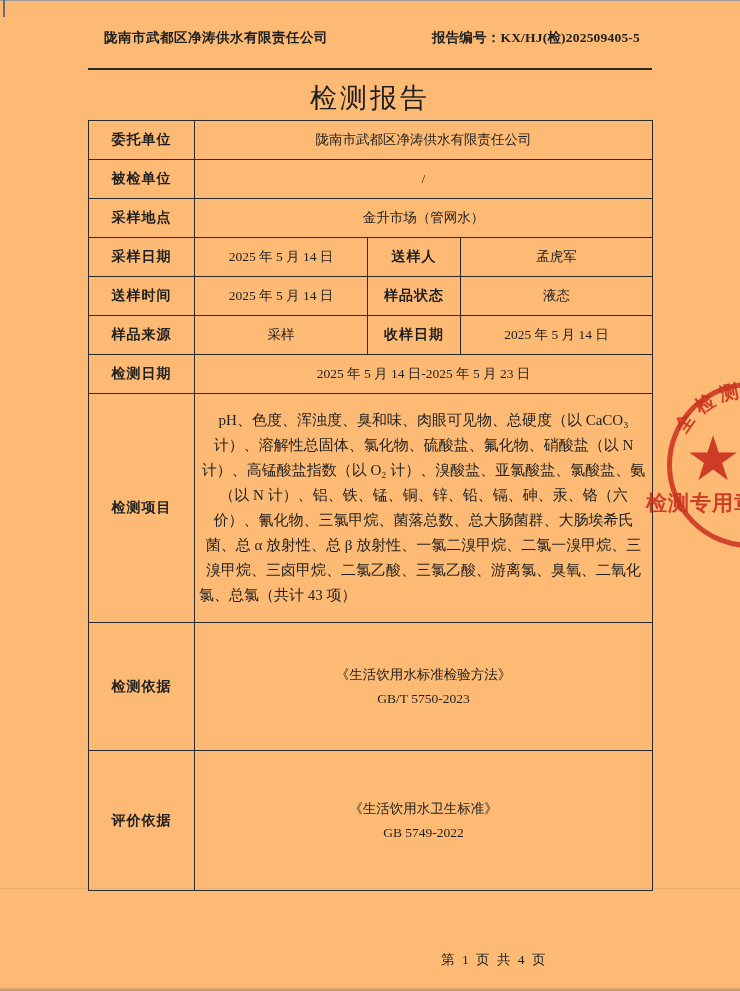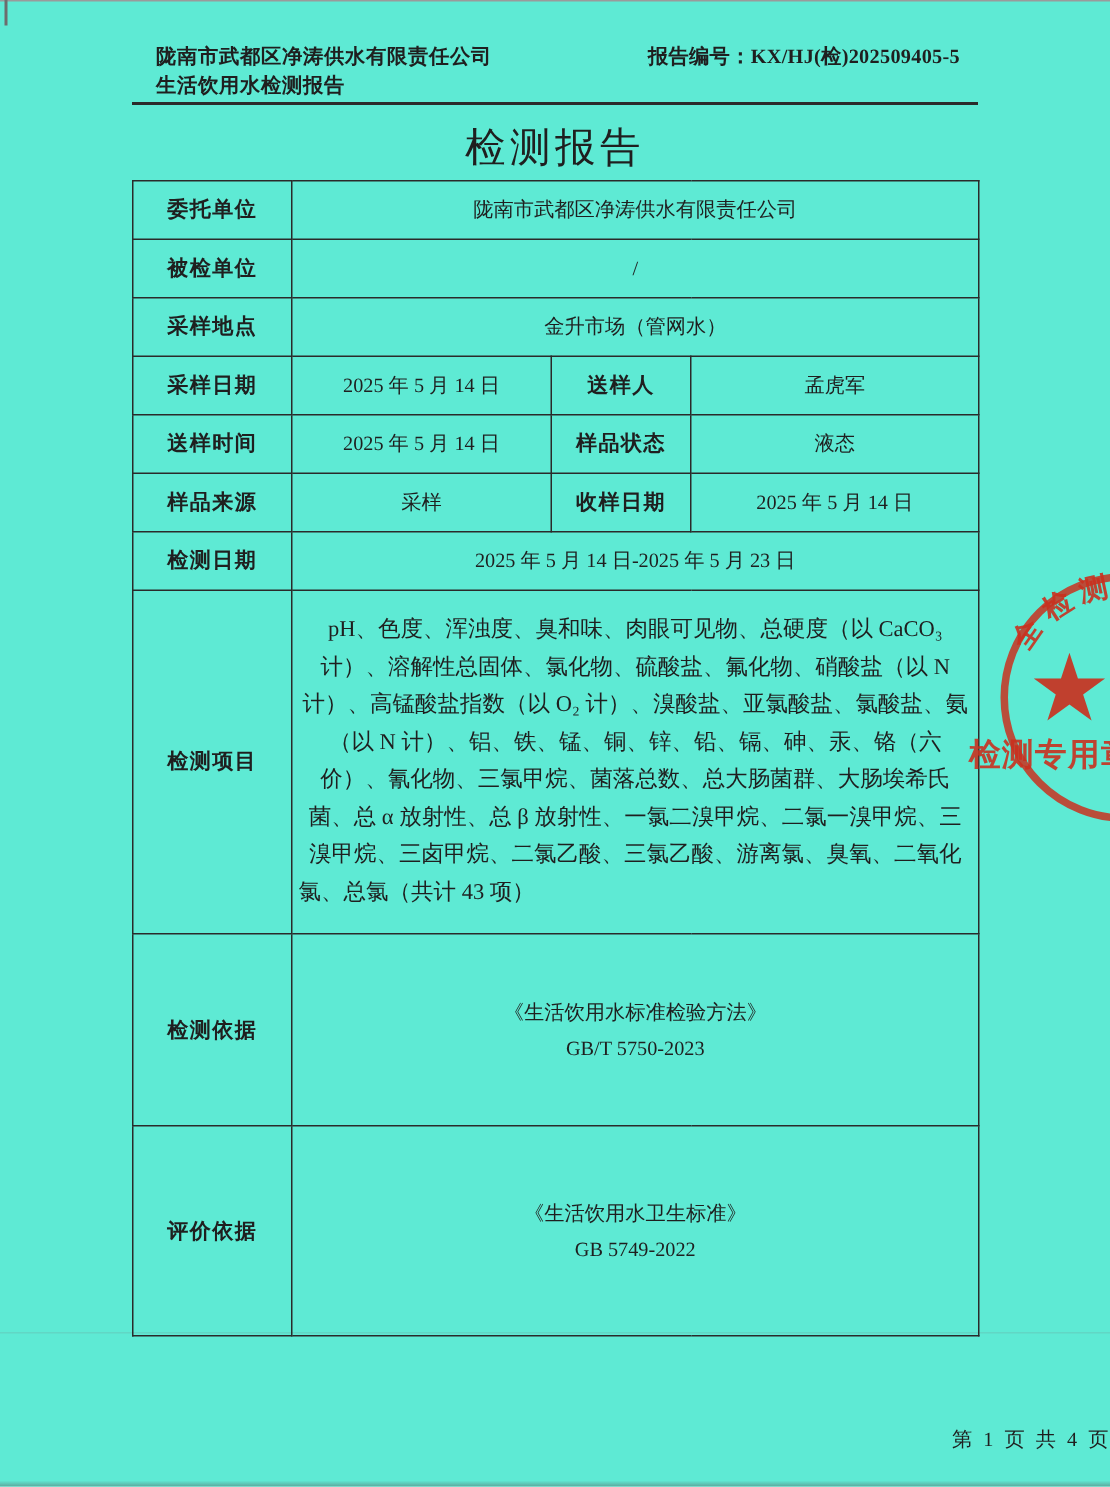--- a/index.html
+++ b/index.html
@@ -4,21 +4,21 @@
 <style>
   html,body{margin:0;padding:0;}
   body{
     width:740px;height:991px;
     background:#e9e9e7;
     font-family:"Liberation Serif","DejaVu Serif",serif;
     color:#1f1f1f;
   }
   .page{
     position:relative;width:740px;height:991px;
-    background:#5eead4;overflow:hidden;
+    background:#fdba74;overflow:hidden;
   }
   
   .edge-top{position:absolute;left:0;top:0;width:740px;height:1px;background:#9a9a9a;}
   .edge-bottom{position:absolute;left:0;top:987px;width:740px;height:4px;
     background:linear-gradient(to bottom,rgba(90,90,90,0),rgba(90,90,90,.45));}
   .edge-left-tick{position:absolute;left:3px;top:0;width:2px;height:17px;background:#6d6d6d;}
   .scan-line{position:absolute;left:0;top:888px;width:740px;height:1px;background:rgba(120,120,120,.16);}
 
   
   .hdr-left{position:absolute;left:104px;top:28px;width:340px;
@@ -47,21 +47,21 @@
   tr.h128{height:128px;}
   tr.h140{height:140px;}
   td.items{
     text-align:justify;text-align-last:left;
     padding:10px 10px;line-height:25px;font-size:15px;
   }
   td.basis div{line-height:24px;}
 
   
   .footer{position:absolute;left:441px;top:951px;width:300px;
-    text-align:right;font-size:13.5px;letter-spacing:2px;}
+    text-align:left;font-size:13.5px;letter-spacing:2px;}
 
   
   .stamp{position:absolute;inset:0;pointer-events:none;}
   .stamp *{position:absolute;color:#c9311f;}
   .stamp-ring{
     left:667px;top:382px;width:156px;height:156px;
     border:5px solid rgba(201,49,31,.85);border-radius:50%;
   }
   .stamp-star{
     left:713px;top:459px;transform:translate(-50%,-50%);
@@ -88,21 +88,20 @@
 <body>
 
 <div class="page">
 
   <div class="edge-top"></div>
   <div class="edge-left-tick"></div>
   <div class="scan-line"></div>
 
   <div class="hdr-left">
     <div>陇南市武都区净涛供水有限责任公司</div>
-    <div>生活饮用水检测报告</div>
   </div>
   <div class="hdr-right">报告编号：KX/HJ(检)202509405-5</div>
   <div class="hdr-rule"></div>
 
   <h1 class="doc-title">检测报告</h1>
 
   <table class="report">
     <colgroup>
       <col style="width:106px">
         <col style="width:173px">

